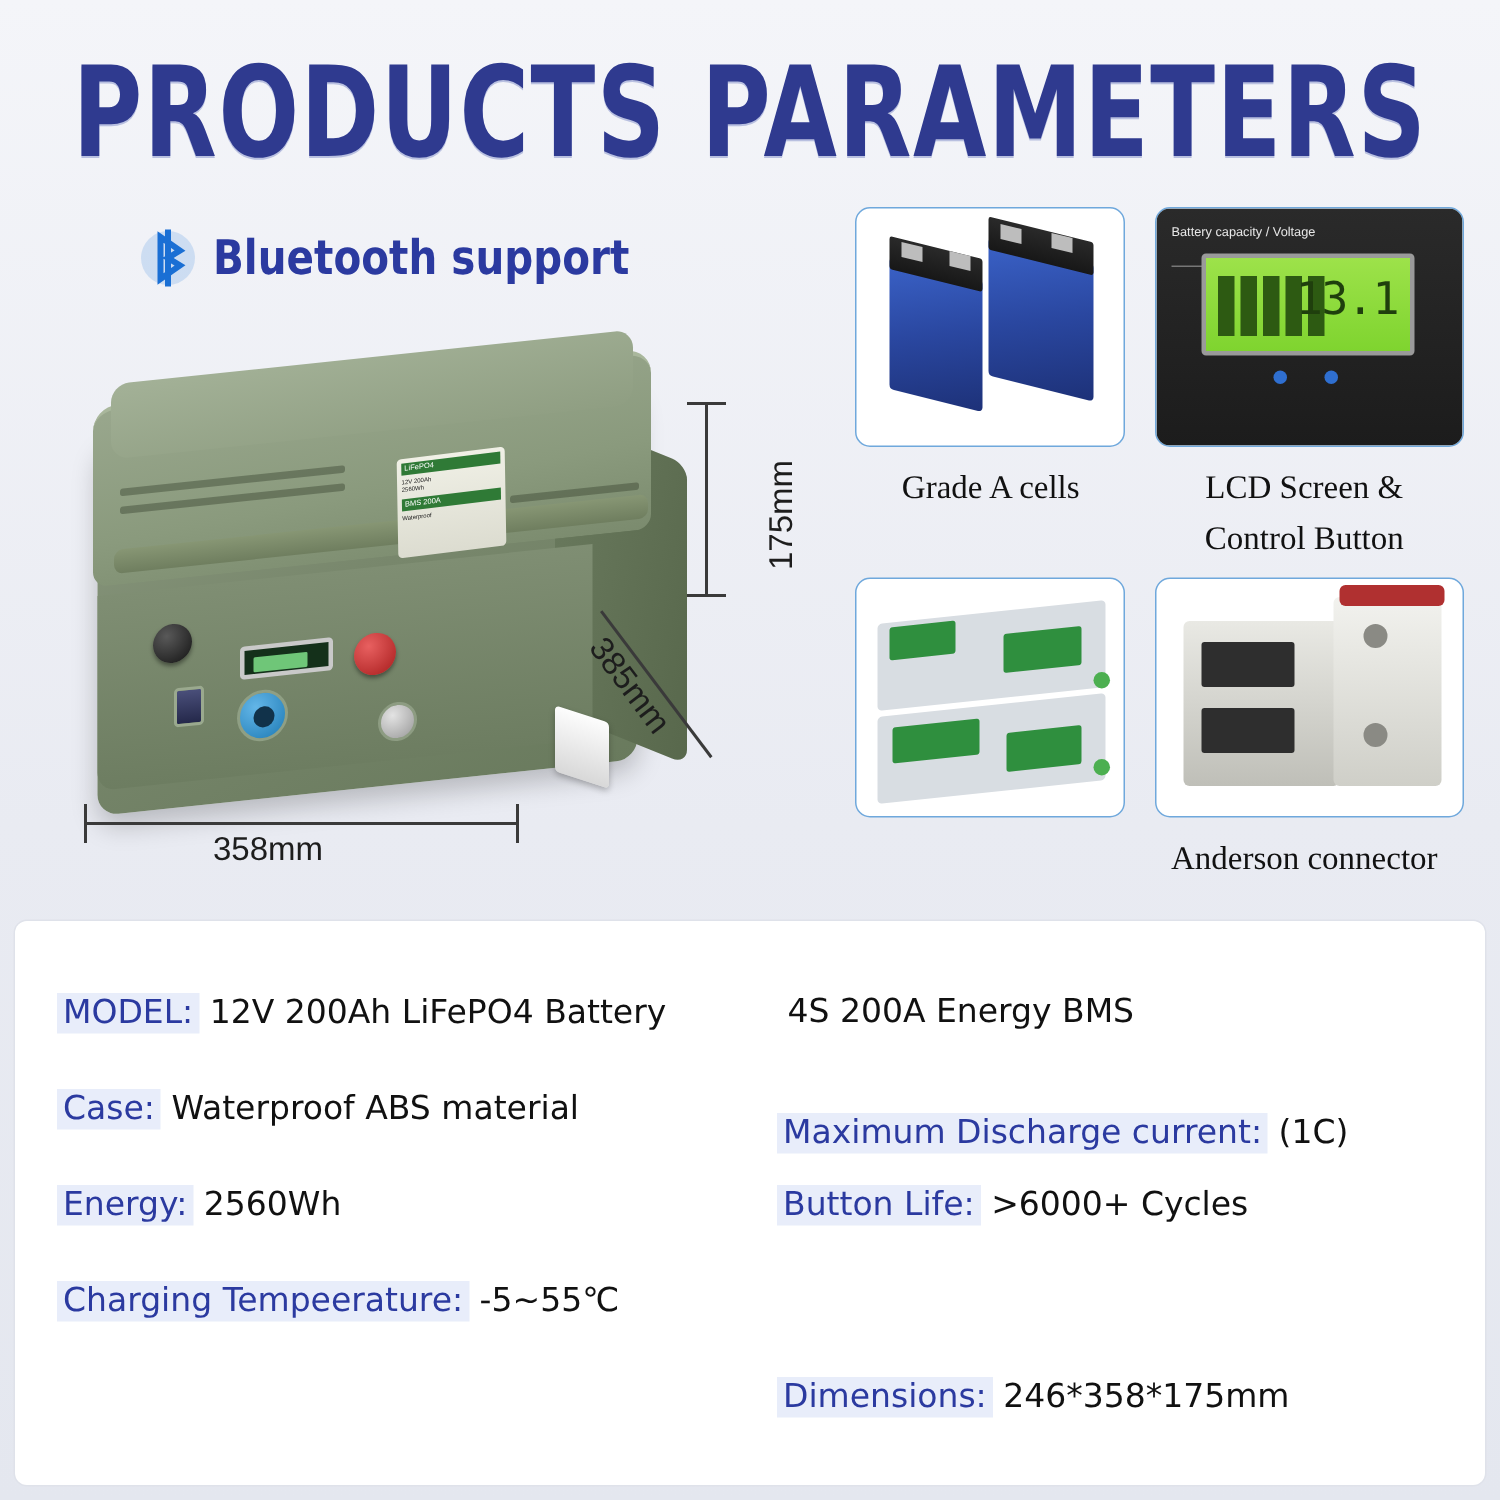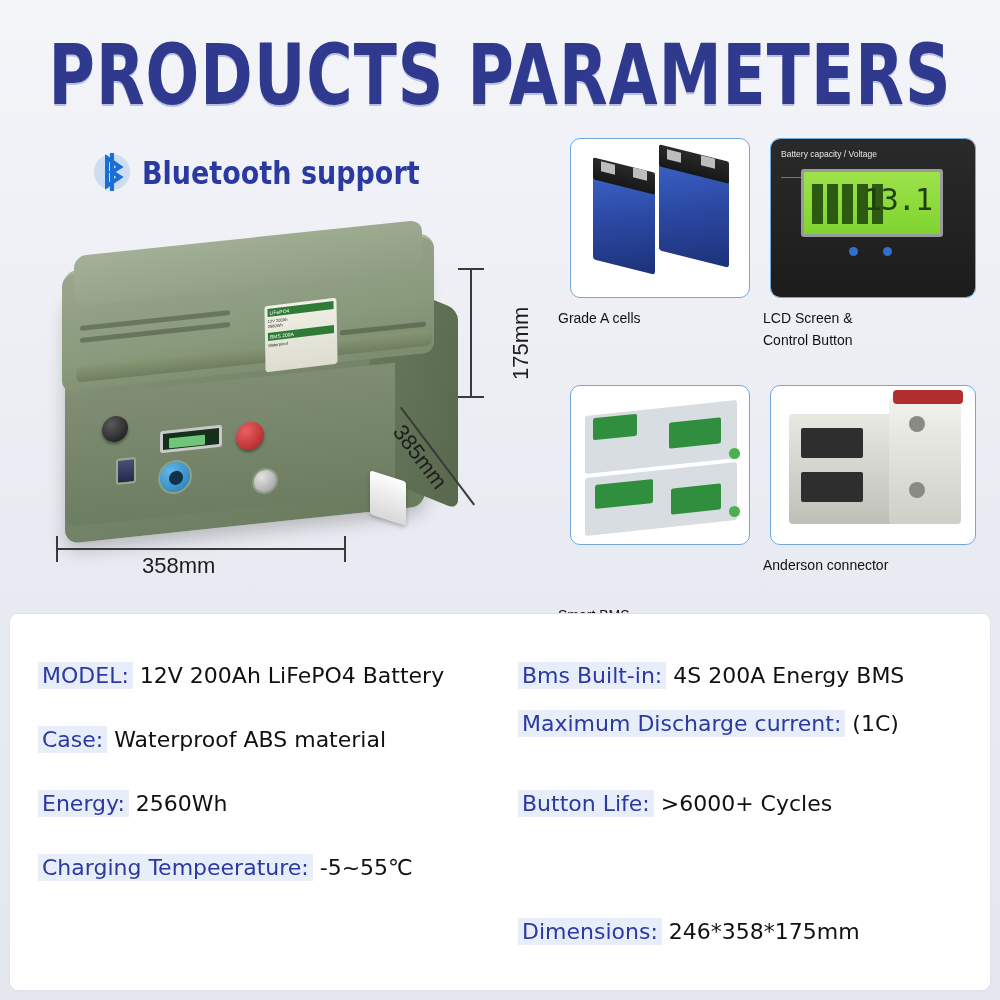--- a/index.html
+++ b/index.html
@@ -179,23 +179,23 @@
     background:#fff;
     border:1.5px solid #6fa8dc;
     border-radius:10px;
     overflow:hidden;
   }
   .card.c1 { left:12px; top:8px; width:180px; height:160px; }
   .card.c2 { left:212px; top:8px; width:206px; height:160px; }
   .card.c3 { left:12px; top:255px; width:180px; height:160px; }
   .card.c4 { left:212px; top:255px; width:206px; height:160px; }
   .cap {
-    position:absolute; 
-    font-family:Liberation Sans, sans-serif;
-    font-size:14px; color:#111; line-height:1.55;
+    position:absolute; text-align:center;
+    font-family:Liberation Serif, serif;
+    font-size:22px; color:#111; line-height:1.55;
   }
   .cap.p1 { left:0px; top:178px; width:205px; }
   .cap.p2 { left:205px; top:178px; width:213px; }
   .cap.p3 { left:0px; top:445px; width:205px;margin-top:30px; }
   .cap.p4 { left:205px; top:425px; width:213px; }
 
   
   .cell {
     position:absolute; background: linear-gradient(160deg,#3b63c9 0%, #2a47a0 50%, #1d3178 100%);
     border-radius:3px;
@@ -389,24 +389,23 @@
     <div class="spec-row" style="left:28px; top:176px;">
       <span class="hl">Energy:</span>
       <span class="val">2560Wh</span>
     </div>
     <div class="spec-row" style="left:28px; top:240px;">
       <span class="hl">Charging Tempeerature:</span>
       <span class="val">-5~55℃</span>
     </div>
 
     <div class="spec-row" style="left:508px; top:48px;">
-      <span class="hl">Bms Built-in:</span>
       <span class="val">4S 200A Energy BMS</span>
     </div>
-    <div class="spec-row" style="left:508px; top:96px;">
+    <div class="spec-row" style="left:508px; top:128px;">
       <span class="hl">Maximum Discharge current:</span>
       <span class="val">(1C)</span>
     </div>
     <div class="spec-row" style="left:508px; top:176px;">
       <span class="hl">Button Life:</span>
       <span class="val">&gt;6000+ Cycles</span>
     </div>
     <div class="spec-row" style="left:508px; top:304px;">
       <span class="hl">Dimensions:</span>
       <span class="val">246*358*175mm</span>

